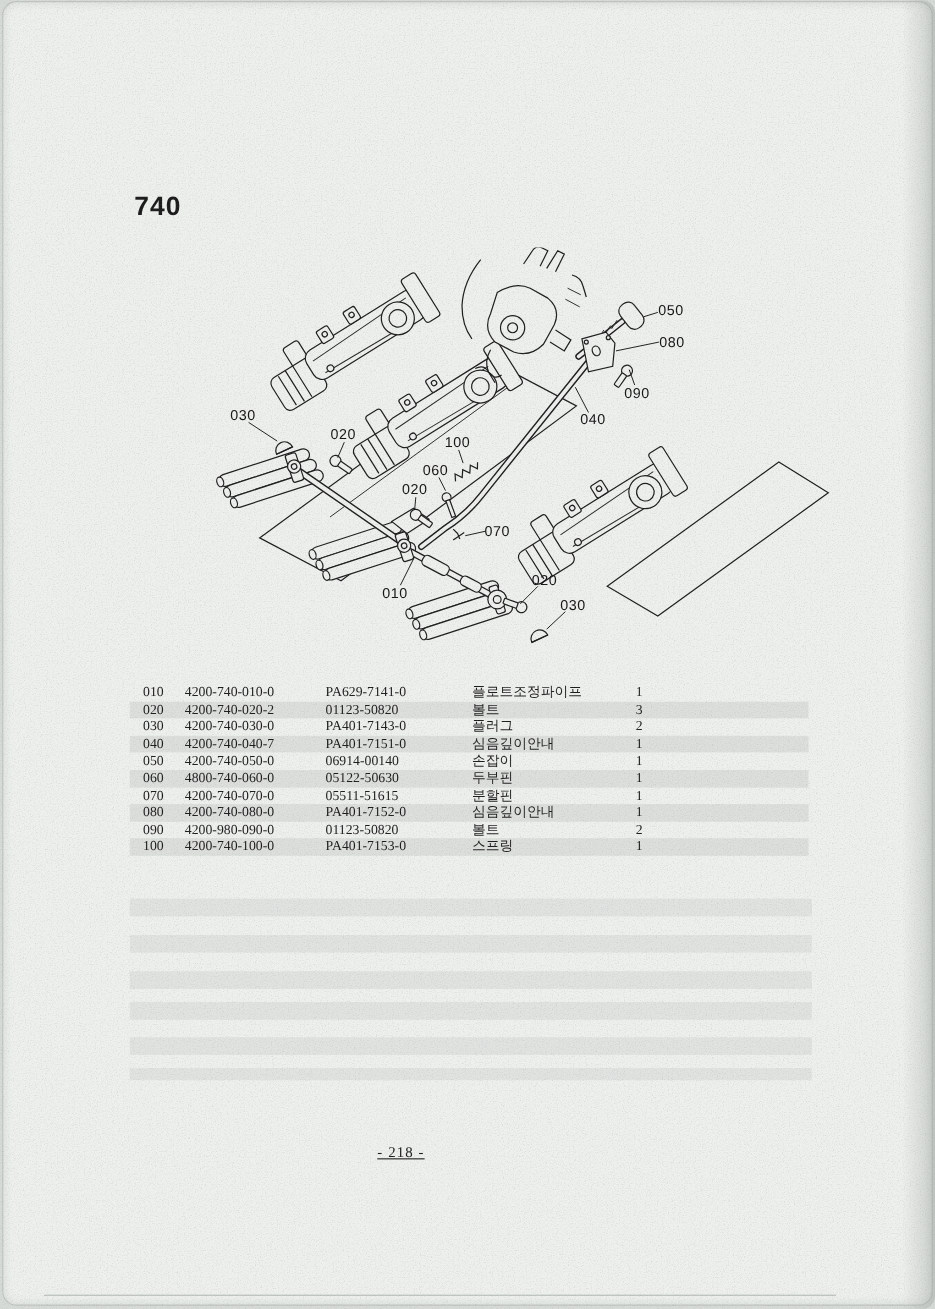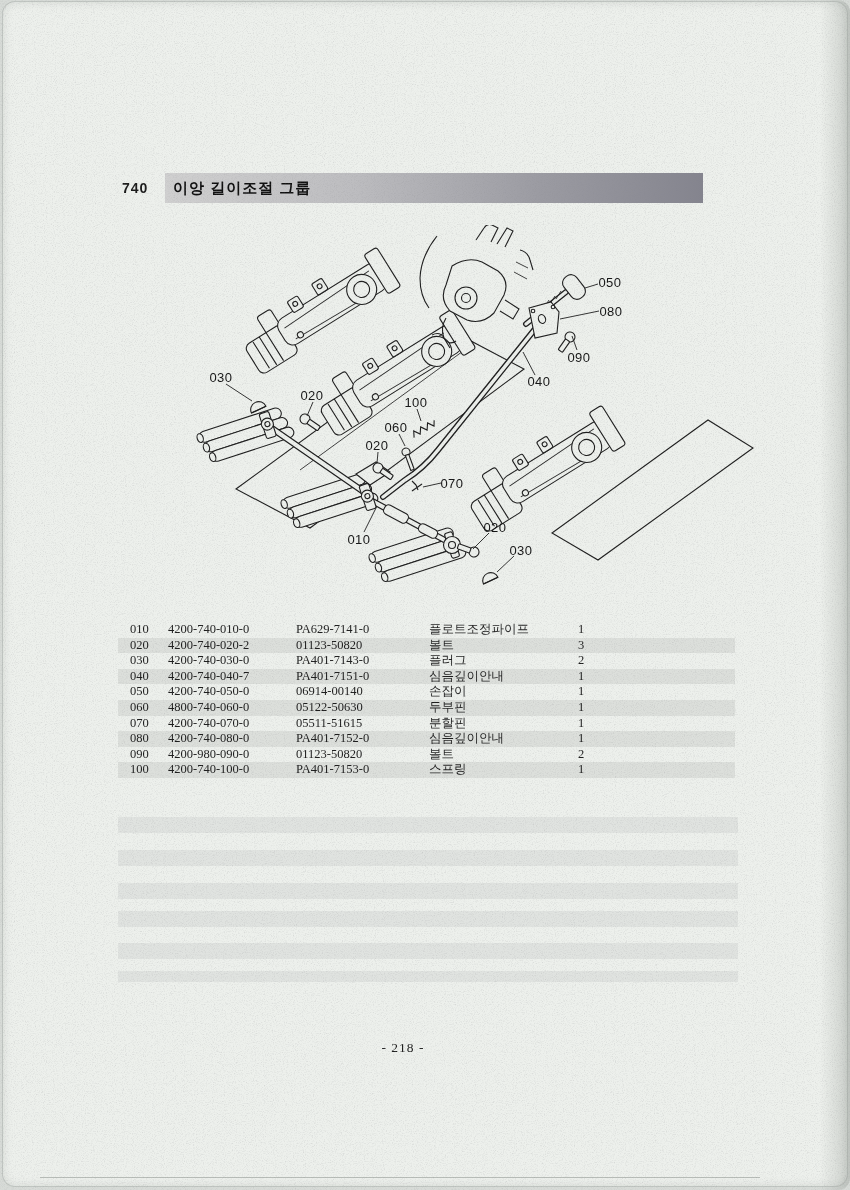--- a/index.html
+++ b/index.html
@@ -6,21 +6,21 @@
   body{width:850px;height:1190px;background:#d7dbd7;font-family:"Liberation Serif",serif;}
   .root{position:relative;width:850px;height:1190px;overflow:hidden;}
   .page{position:absolute;left:3px;top:2px;right:3px;bottom:4px;background:#edf0ec;
         border-radius:12px;box-shadow:0 0 0 1px rgba(150,158,152,.35), inset 0 0 8px rgba(120,128,122,.22);}
   .edge-right{position:absolute;top:0;right:0;bottom:0;width:30px;
         background:linear-gradient(to right, rgba(150,156,150,0), rgba(150,156,150,.38));border-radius:0 12px 12px 0;}
   .edge-bottom{position:absolute;left:40px;right:90px;bottom:12px;height:1px;background:rgba(120,126,120,.45);}
 
   
   .section-number{position:absolute;left:122px;top:173px;height:30px;line-height:30px;
-        font-family:"Liberation Sans",sans-serif;font-weight:bold;font-size:14px;color:#1a1a1a;letter-spacing:1px;}
+        font-family:"Liberation Sans",sans-serif;font-weight:bold;font-size:24px;color:#1a1a1a;letter-spacing:1px;}
   .section-bar{position:absolute;left:165px;top:173px;width:538px;height:30px;
         background:linear-gradient(to right,#d0d0d0 0%,#bdbdc0 35%,#9b9ba2 70%,#84848e 100%);}
   .section-title{display:inline-block;padding-left:8px;line-height:30px;
         font-family:"Liberation Sans",sans-serif;font-weight:bold;font-size:15px;color:#0e0e0e;letter-spacing:1px;}
 
   
   .diagram{position:absolute;left:150px;top:225px;width:612px;height:385px;}
   .w{fill:#edf0ec;stroke:#1d1d1d;stroke-width:1.1;}
   .ln{fill:none;stroke:#1d1d1d;stroke-width:1.1;}
   .thin{fill:none;stroke:#2a2a2a;stroke-width:0.9;}
@@ -44,34 +44,31 @@
   .trow{display:grid;grid-template-columns:50px 128px 133px 128px 48px 130px;height:15.6px;line-height:15.6px;
         font-size:12.5px;white-space:nowrap;}
   .trow.shaded{background:rgba(214,217,213,.75);}
   .tcell{overflow:visible;}
   .c-no{padding-left:12px;}
   .c-qty{text-align:center;}
 
   
   .ghost{position:absolute;left:118px;width:620px;background:#d9dcd8;opacity:.62;}
 
-  .page-number{position:absolute;left:343px;top:1040px;width:120px;text-align:center;
-        font-size:13.5px;color:#1c1c1c;letter-spacing:1px;}
+  .page-number{position:absolute;left:343px;top:1040px;width:120px;
+        font-size:13.5px;color:#1c1c1c;letter-spacing:1px;text-decoration:underline;}
   .grain{position:absolute;left:0;top:0;pointer-events:none;}
 </style>
 </head>
 <body>
 
 <div class="root">
   <div class="page"></div>
 
   <div class="section-number">740</div>
-  <div class="section-bar">
-    <span class="section-title">이앙 길이조절 그룹</span>
-  </div>
 
   <svg class="diagram" viewBox="150 225 612 385" xmlns="http://www.w3.org/2000/svg">
     <defs>
       <g id="gb">
         <rect x="-62" y="-30" width="16" height="44" rx="3" class="w"></rect>
         <rect x="-88" y="-12" width="44" height="34" rx="6" class="w"></rect>
         <path class="ln" d="M-78,-11 v31 M-70,-12 v33 M-62,-12 v33"></path>
         <rect x="-50" y="-16" width="118" height="30" rx="9" class="w"></rect>
         <path class="thin" d="M-44,-6 L58,-10 M-40,9 L52,11"></path>
         <circle cx="42" cy="2" r="15" class="w"></circle>

